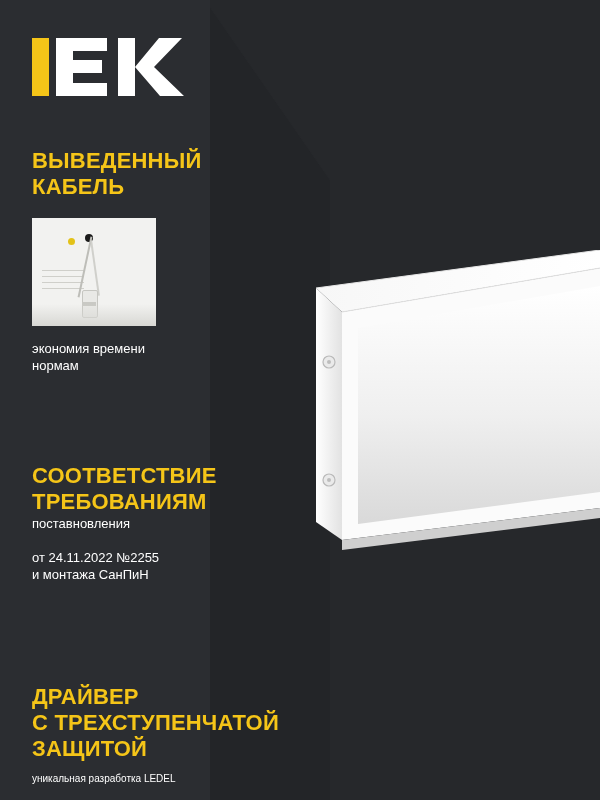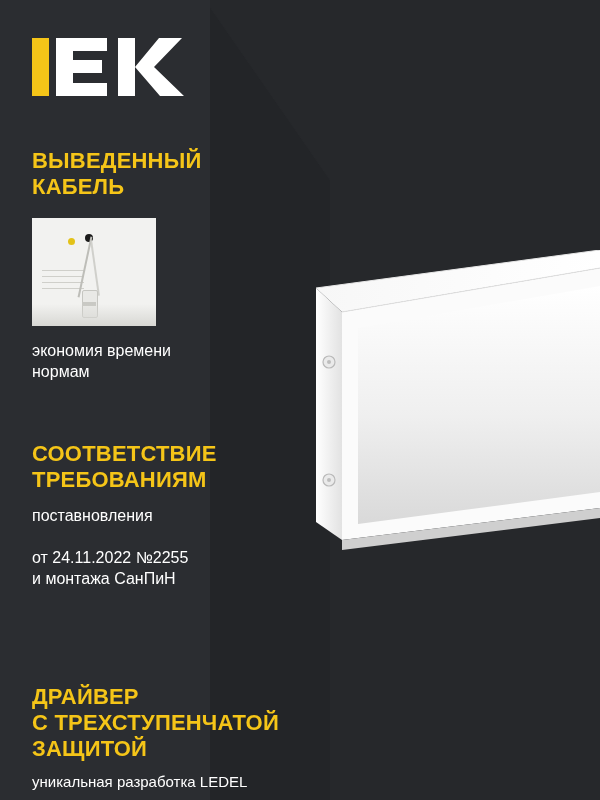--- a/index.html
+++ b/index.html
@@ -69,41 +69,41 @@
     color: #f5c518;
     font-size: 22px;
     font-weight: bold;
     line-height: 1.18;
     letter-spacing: 0.2px;
     margin: 0;
     text-transform: uppercase;
   }
   .subtext {
     color: #ffffff;
-    font-size: 16px;
+    font-size: 13px;
     line-height: 1.32;
     margin: 0;
   }
 
   #block-cable { top: 148px; }
   #block-cable .thumb {
     margin-top: 18px;
     width: 124px;
     height: 108px;
     background: #f2f2f0;
     position: relative;
     overflow: hidden;
   }
   #block-cable .subtext { margin-top: 14px; }
 
-  #block-compliance { top: 441px; }
-  #block-compliance .subtext { margin-top: 12px; }
+  #block-compliance { top: 463px; }
+  #block-compliance .subtext { }
 
   #block-driver { top: 684px; }
-  #block-driver .subtext { margin-top: 10px; font-size: 15px; }
+  #block-driver .subtext { margin-top: 10px; font-size: 10px; }
 
   
   .thumb .wire {
     position: absolute;
     left: 52px; top: 18px;
     width: 2px; height: 62px;
     background: #bdbdb8;
     transform: rotate(12deg);
   }
   .thumb .wire2 {

